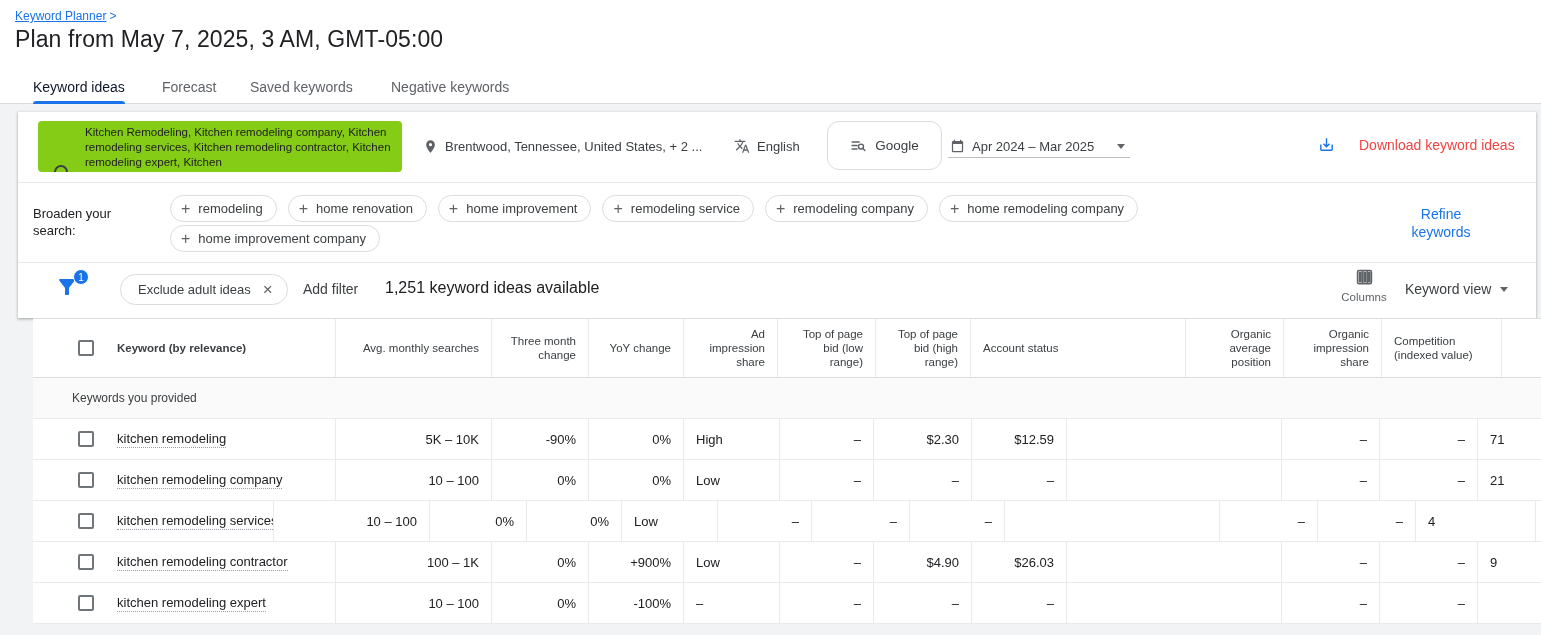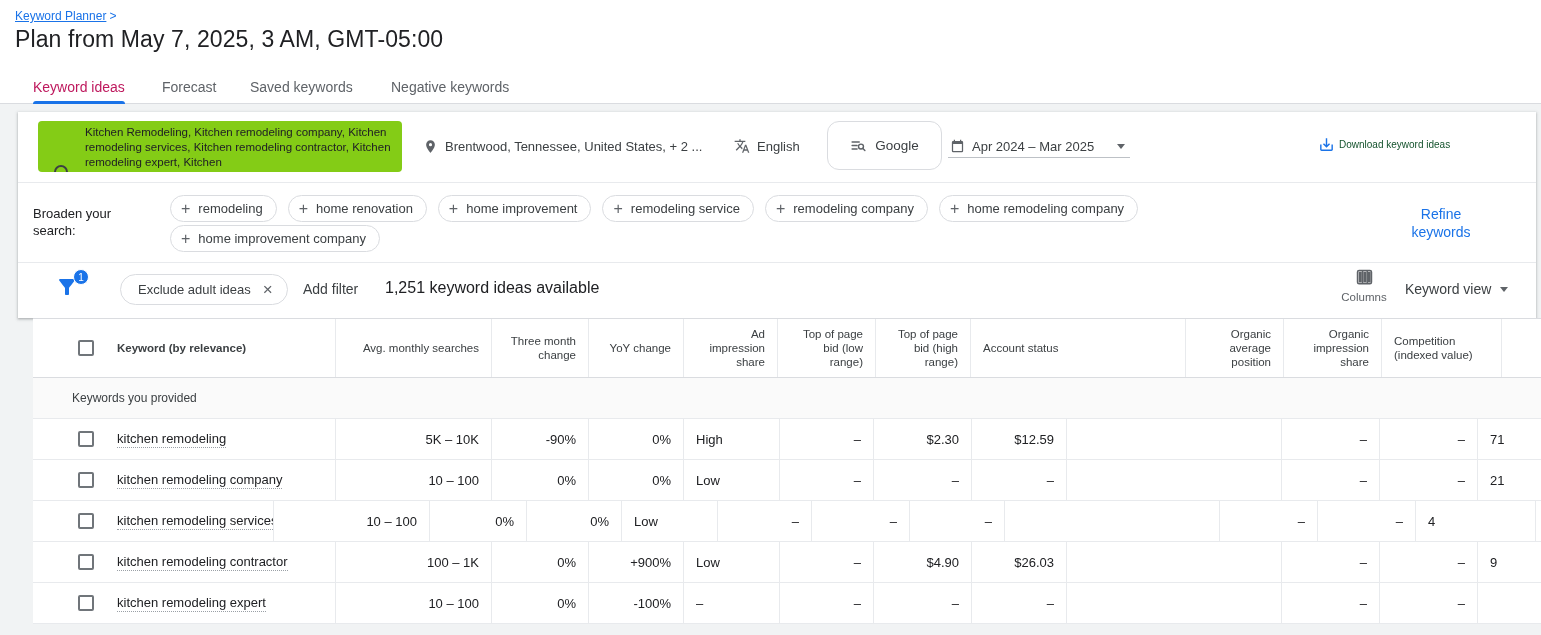--- a/index.html
+++ b/index.html
@@ -10,42 +10,42 @@
 
   
   .breadcrumb { position:absolute; left:15px; top:9px; font-size:12px; color:#1a73e8; }
   .breadcrumb a { color:#1a73e8; text-decoration:underline; cursor:pointer; }
   .breadcrumb .arrow { text-decoration:none; margin-left:3px; font-size:12px; }
   .page-title { position:absolute; left:15px; top:26px; font-size:23px; font-weight:400; color:#202124; letter-spacing:.1px; }
 
   
   .tabstrip { position:absolute; left:0; top:70px; width:1541px; height:34px; border-bottom:1px solid #dadce0; background:#fff; }
   .tab { position:absolute; top:0; height:33px; font-size:14px; font-weight:500; color:#5f6368; display:flex; align-items:center; cursor:pointer; }
-  .tab.active { color:#be185d; }
+  .tab.active { color:#0f172a; }
   .tab.active::after { content:""; position:absolute; left:0; right:0; bottom:-1px; height:3px; background:#1a73e8; border-radius:3px 3px 0 0; }
   .tab1 { left:33px; } .tab2 { left:162px; } .tab3 { left:250px; } .tab4 { left:391px; }
 
   
   .card { position:absolute; left:18px; top:112px; width:1518px; height:206px; background:#fff;
     box-shadow:0 1px 2px rgba(60,64,67,.3), 0 1px 3px 1px rgba(60,64,67,.12); }
   .divider { position:absolute; left:0; width:1518px; height:1px; background:#e8eaed; }
 
   
   .kw-box { position:absolute; left:20px; top:9px; width:364px; height:51px; background:#84cc16; border-radius:4px; overflow:hidden; cursor:text; }
   .kw-box .kw-text { position:absolute; left:47px; top:4px; width:308px; font-size:11.5px; line-height:15px; color:#202124; }
   .kw-box .spinner { position:absolute; left:16px; bottom:-7px; width:14px; height:14px; border:2.5px solid #3c4043; border-radius:50%; }
   .srch-item { position:absolute; display:flex; align-items:center; gap:7px; font-size:13px; color:#3c4043; height:20px; top:24px; cursor:pointer; }
   .loc-item { left:405px; } .lang-item { left:716px; }
   .net-btn { position:absolute; left:809px; top:9px; width:115px; height:49px; border:1px solid #dadce0; border-radius:12px; background:#fff;
     display:flex; align-items:center; justify-content:center; gap:8px; font-size:13.5px; color:#3c4043; cursor:pointer; }
   .date-item { left:932px; }
   .date-underline { position:absolute; left:930px; top:45px; width:182px; height:1px; background:#bdc1c6; }
   .caret { width:0; height:0; border-left:4.5px solid transparent; border-right:4.5px solid transparent; border-top:5px solid #5f6368; display:inline-block; }
-  .download-link { position:absolute; left:1300px; top:24px; display:flex; align-items:center; gap:4px;
-    font-size:10px; font-weight:500; color:#14532d; cursor:pointer; }
+  .download-link { position:absolute; left:1300px; top:24px; display:flex; align-items:center; gap:24px;
+    font-size:14px; font-weight:500; color:#ef4444; cursor:pointer; }
 
   
   .broaden-label { position:absolute; left:15px; top:93px; font-size:13px; line-height:17px; color:#202124; }
   .chip-row { position:absolute; left:152px; display:flex; gap:11px; }
   .chip-row1 { top:83px; } .chip-row2 { top:113px; }
   .chip { height:27px; border:1px solid #dadce0; border-radius:14px; background:#fff; display:flex; align-items:center;
     padding:0 13px 0 10px; font-size:13px; color:#3c4043; cursor:pointer; white-space:nowrap; }
   .chip .plus { font-size:16px; color:#5f6368; margin-right:8px; font-weight:400; }
   .refine-link { position:absolute; left:1378px; top:93px; width:90px; text-align:center; font-size:14px; line-height:18px; color:#1a73e8; cursor:pointer; }
 

